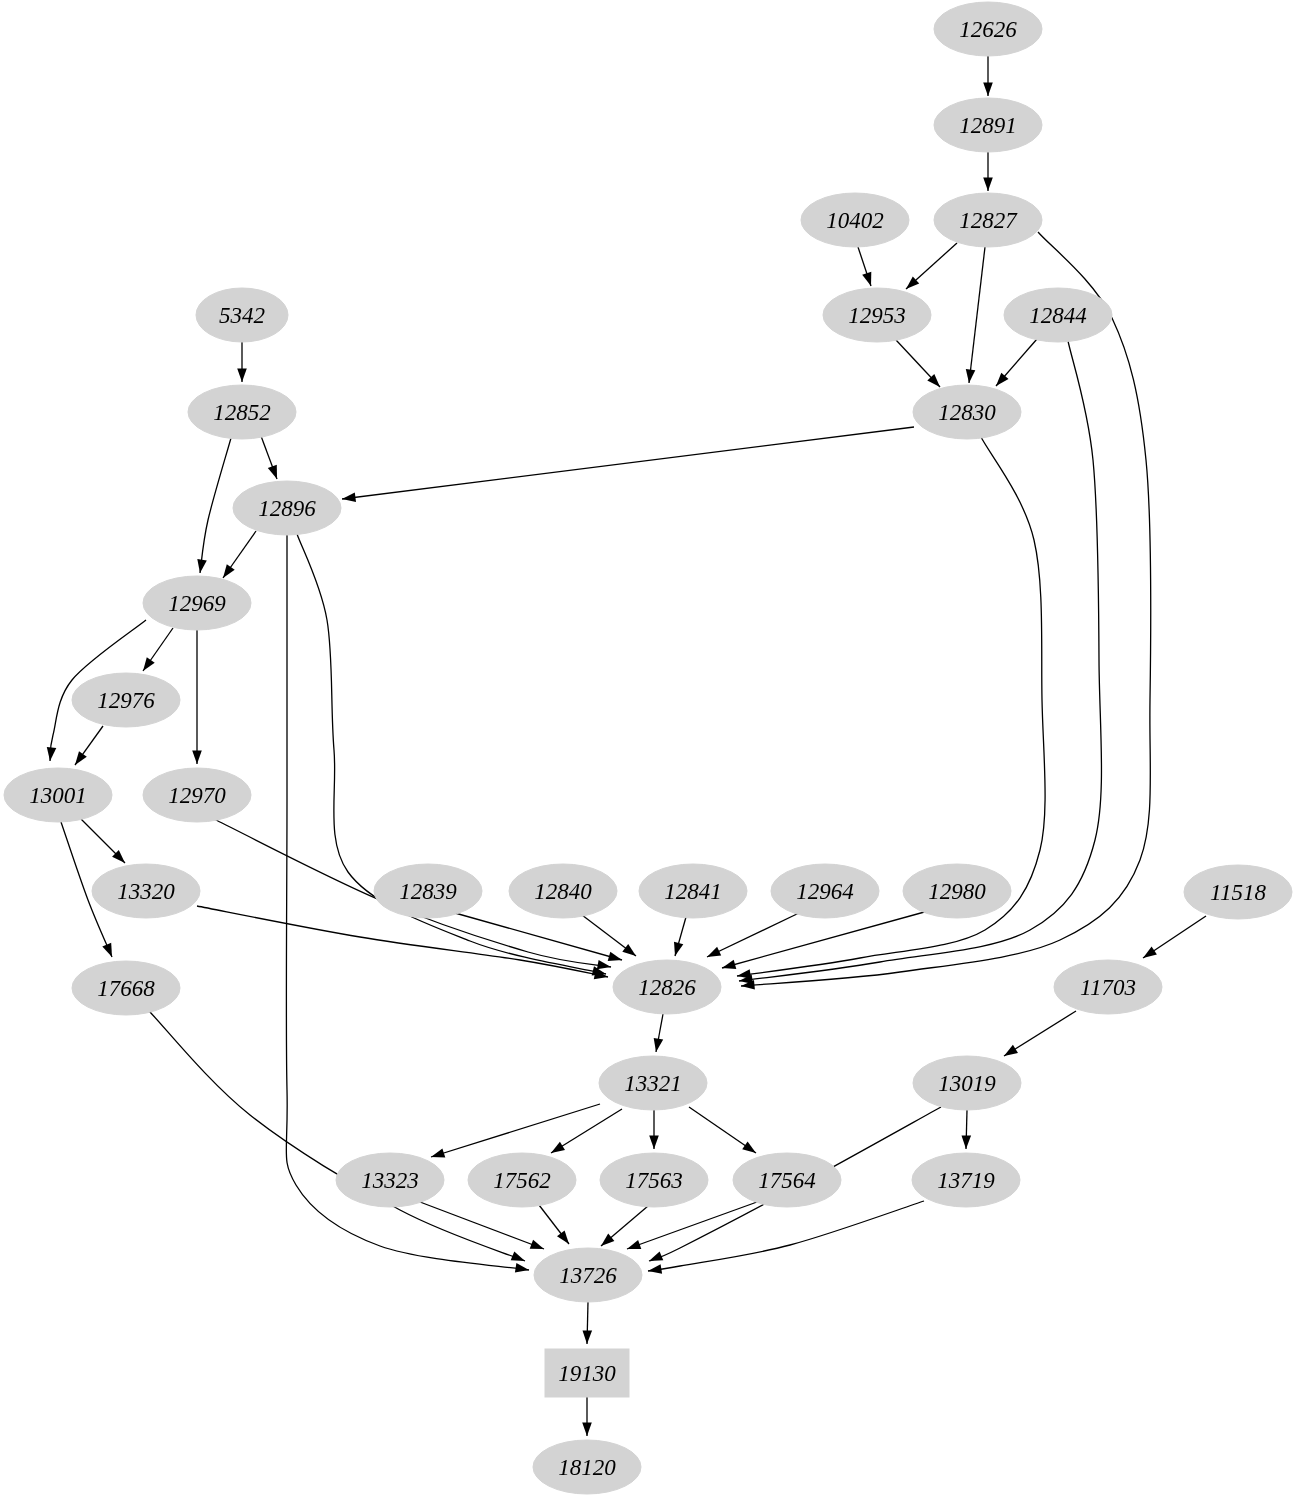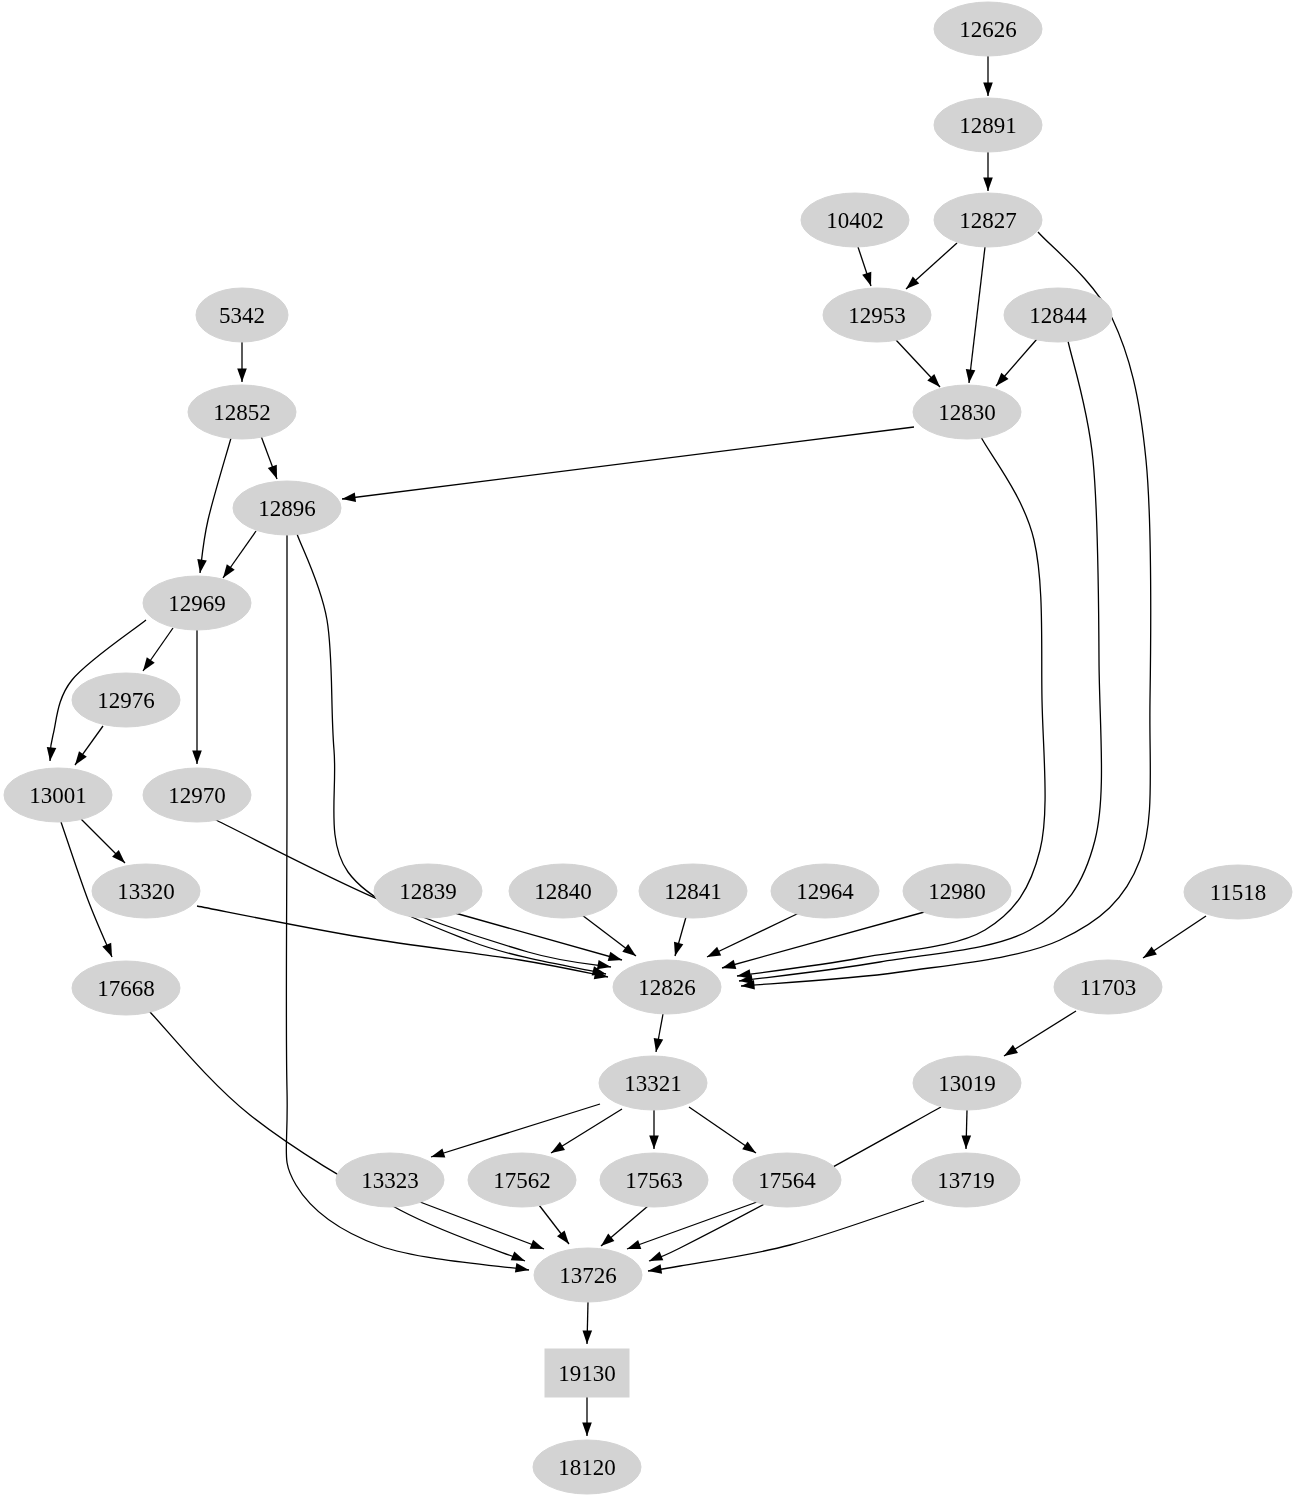--- a/index.html
+++ b/index.html
@@ -1,16 +1,16 @@
 <!DOCTYPE html>
 <html><head>
 <meta charset="utf-8">
 <style>
   html,body{margin:0;padding:0;background:#ffffff;}
-  .canvas{position:relative;width:1298px;height:1499px;background:#ffffff;overflow:hidden;}
+  .canvas{position:relative;width:1298px;height:1499px;background:#ffffff;overflow:hidden;font-style:italic;}
   svg{display:block;}
   text.node-label{font-family:"Liberation Serif","DejaVu Serif",serif;font-size:23px;fill:#000000;}
 </style>
 </head>
 <body>
 
 <div class="canvas">
   <svg id="graph" width="1298" height="1499" viewBox="0 0 1298 1499" xmlns="http://www.w3.org/2000/svg">
       <g stroke="#000000" fill="none" stroke-width="1.3">
         <g>

